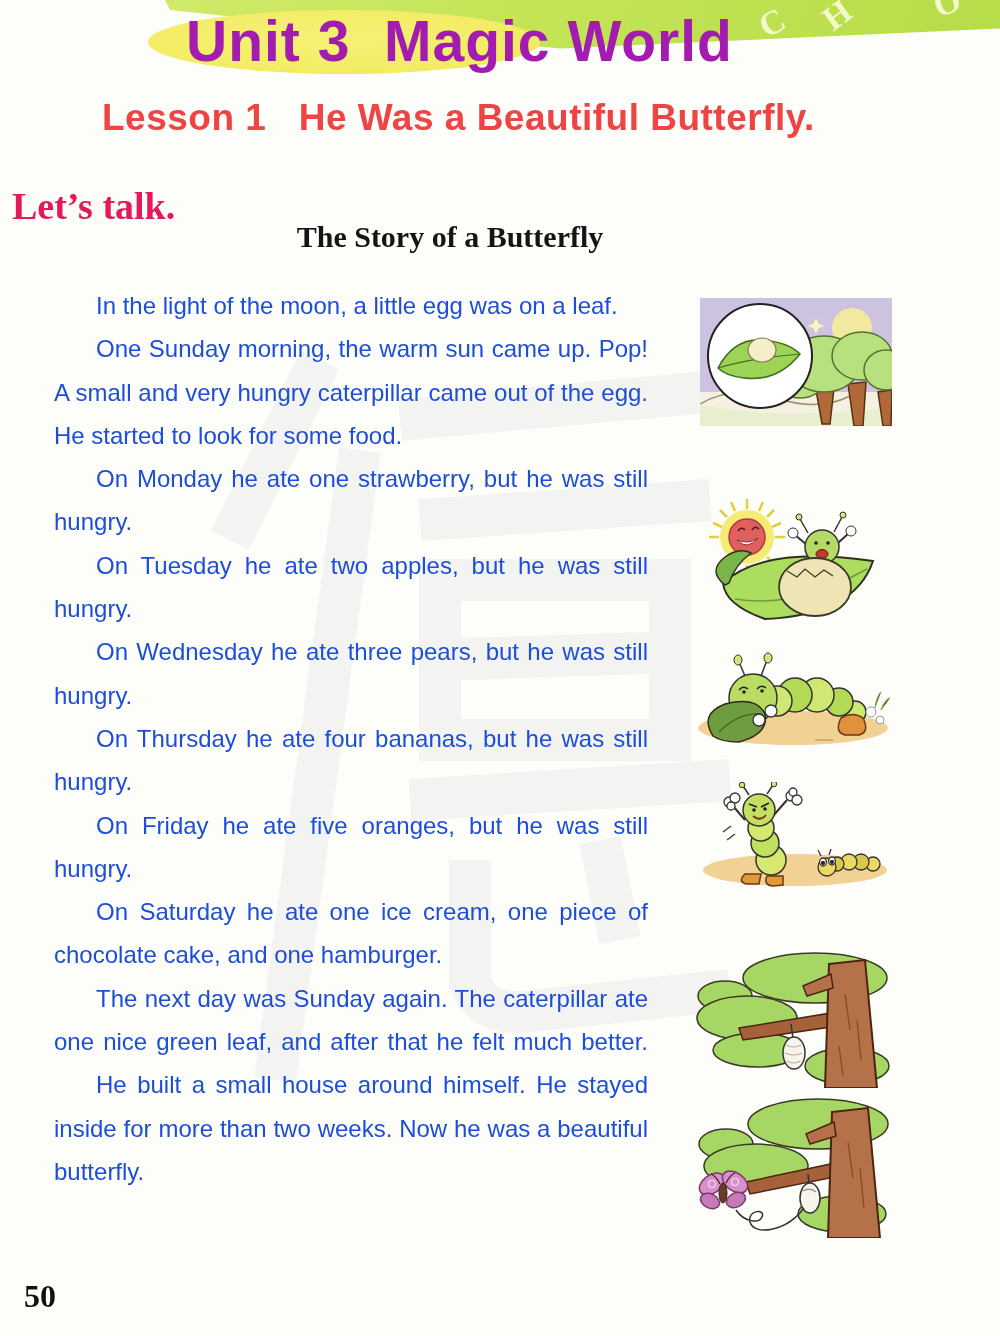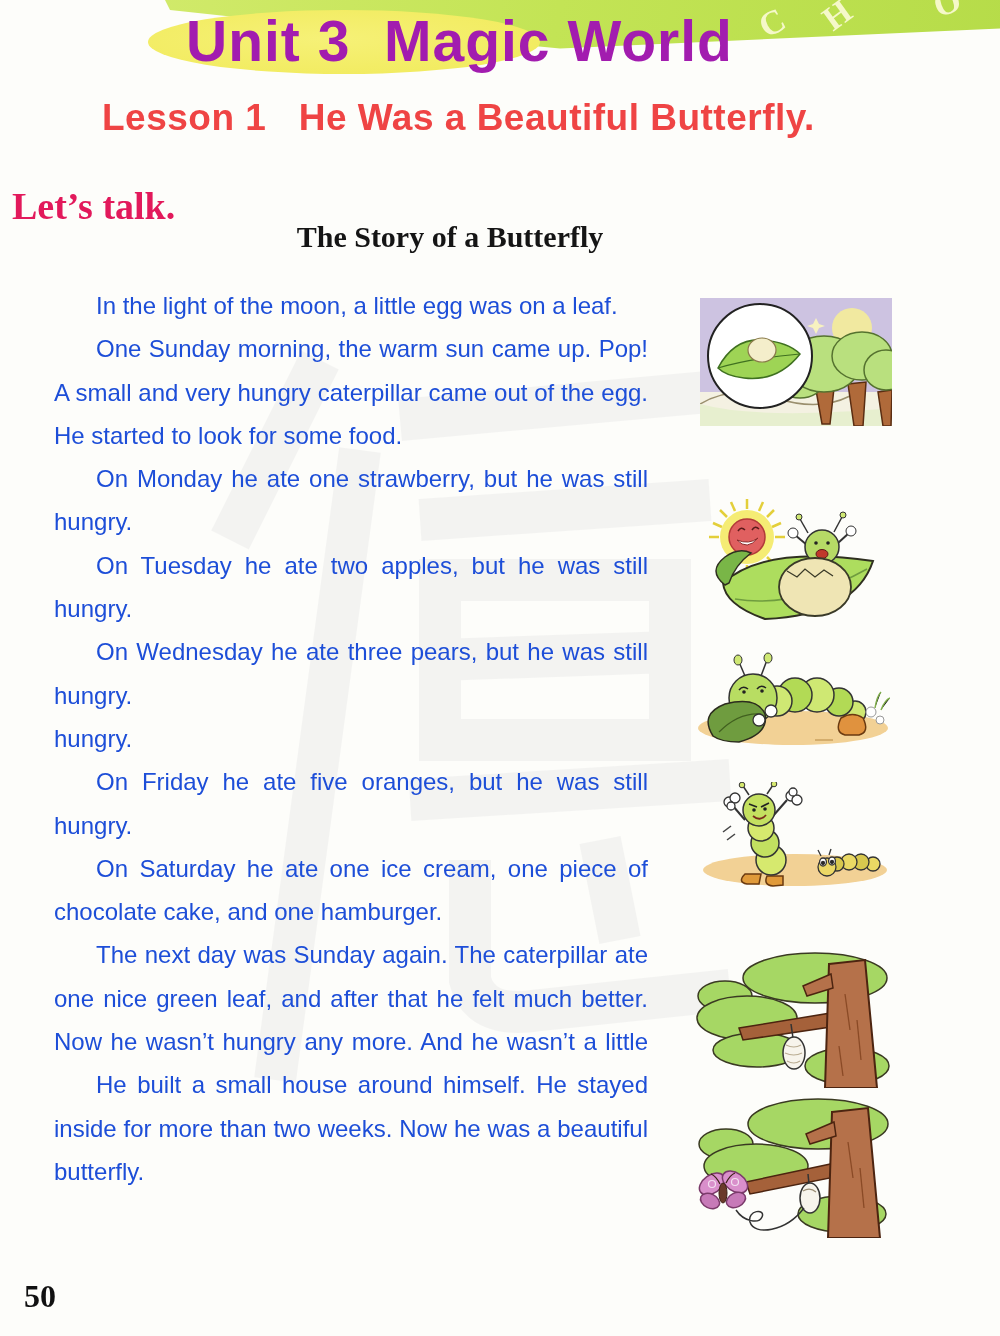--- a/index.html
+++ b/index.html
@@ -102,28 +102,28 @@
       <div class="story-line indent">In the light of the moon, a little egg was on a leaf.</div>
       <div class="story-line indent just">One Sunday morning, the warm sun came up. Pop!</div>
       <div class="story-line just">A small and very hungry caterpillar came out of the egg.</div>
       <div class="story-line">He started to look for some food.</div>
       <div class="story-line indent just">On Monday he ate one strawberry, but he was still</div>
       <div class="story-line">hungry.</div>
       <div class="story-line indent just">On Tuesday he ate two apples, but he was still</div>
       <div class="story-line">hungry.</div>
       <div class="story-line indent just">On Wednesday he ate three pears, but he was still</div>
       <div class="story-line">hungry.</div>
+      <div class="story-line indent just">On Thursday he ate four bananas, but he was still</div>
       <div class="story-line">hungry.</div>
       <div class="story-line indent just">On Friday he ate five oranges, but he was still</div>
       <div class="story-line">hungry.</div>
       <div class="story-line indent just">On Saturday he ate one ice cream, one piece of</div>
       <div class="story-line">chocolate cake, and one hamburger.</div>
       <div class="story-line indent just">The next day was Sunday again. The caterpillar ate</div>
       <div class="story-line just">one nice green leaf, and after that he felt much better.</div>
-      <div class="story-line just">Now he wasn’t hungry any more. And he wasn’t a little</div>
       <div class="story-line indent just">He built a small house around himself. He stayed</div>
       <div class="story-line just">inside for more than two weeks. Now he was a beautiful</div>
       <div class="story-line">butterfly.</div>
     </div>
 
   <div class="illus" style="left:700px; top:298px;">
     <svg width="192" height="128" viewBox="0 0 192 128">
       <rect x="0" y="0" width="192" height="94" fill="#cdc3e1"></rect>
       <rect x="0" y="94" width="192" height="34" fill="#f4f1e2"></rect>
       <circle cx="152" cy="30" r="20" fill="#f1e9a0"></circle>

